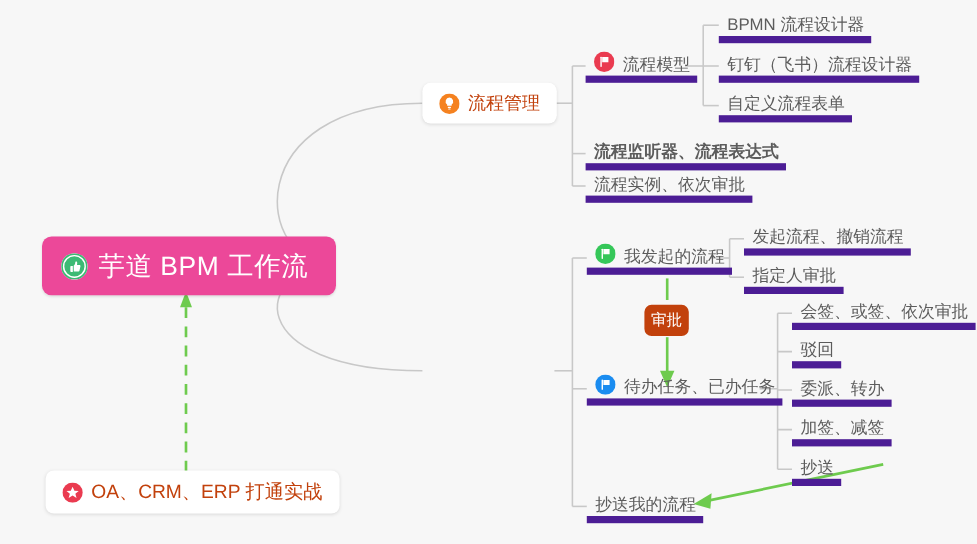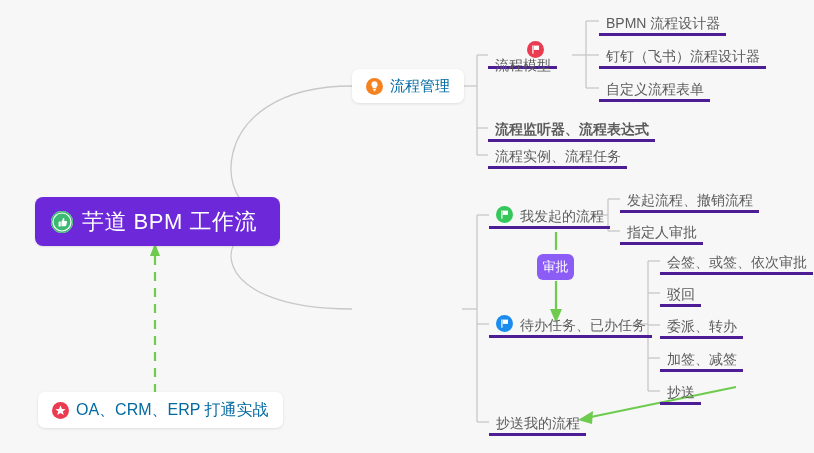--- a/index.html
+++ b/index.html
@@ -31,44 +31,44 @@
     display: flex;
     align-items: center;
     white-space: nowrap;
     color: #555;
   }
 
   
   .root {
     left: 35px; top: 197px;
     width: 245px; height: 49px;
-    background: #6d28d9;
+    background: #ec4899;
     border-radius: 8px;
     padding: 0 16px;
     box-shadow: 0 1px 2px rgba(0,0,0,0.10);
   }
   .root .label {
     color: #ffffff;
     font-size: 22px;
     letter-spacing: 0.5px;
   }
 
   
   .card {
     background: #ffffff;
     border-radius: 7px;
     box-shadow: 0 1px 3px rgba(0,0,0,0.10);
     padding: 0 14px;
     height: 34px;
   }
-  .card .label { font-size: 15px; color: #0369a1; }
+  .card .label { font-size: 15px; color: #c2410c; }
 
   
   .leaf {
-    border-bottom: 3px solid #4c1d95;
+    border-bottom: 6px solid #4c1d95;
     height: 28px;
     padding: 0 6px 0 7px;
     align-items: flex-end;
     padding-bottom: 3px;
   }
   .leaf .label { font-size: 14px; color: #5c5c5c; line-height: 1; }
 
   
   .ic {
     flex: 0 0 auto;
@@ -79,21 +79,21 @@
     position: relative;
   }
   .ic.big { width: 22px; height: 22px; margin-right: 9px; }
   .ic svg { position: absolute; left: 0; top: 0; }
 
   
   .badge {
     position: absolute;
     left: 537px; top: 254px;
     width: 37px; height: 26px;
-    background: #8b5cf6;
+    background: #c2410c;
     border-radius: 6px;
     display: flex; align-items: center; justify-content: center;
   }
   .badge span { color:#fff; font-size: 13px; }
 </style>
 </head>
 <body>
 
 <div id="canvas">
 
@@ -184,21 +184,21 @@
       <svg width="17" height="17" viewBox="0 0 17 17">
         <circle cx="8.5" cy="8.5" r="8.5" fill="#f58220"></circle>
         <path d="M8.5,3.3 a3.2,3.2 0 0 1 1.9,5.75 v1.15 h-3.8 V9.05 A3.2,3.2 0 0 1 8.5,3.3 z" fill="#ffffff"></path>
         <rect x="7.1" y="10.9" width="2.8" height="1.05" rx="0.5" fill="#ffffff"></rect>
         <rect x="7.5" y="12.35" width="2" height="1" rx="0.5" fill="#ffffff"></rect>
       </svg>
     </span>
     <span class="label">流程管理</span>
   </div>
 
-  <div class="node leaf" style="left:488px; top:41px;flex-direction:column;">
+  <div class="node leaf" style="left:488px; top:41px;">
     <span class="ic">
       <svg width="17" height="17" viewBox="0 0 17 17">
         <circle cx="8.5" cy="8.5" r="8.5" fill="#ea3b50"></circle>
         <rect x="5.3" y="4.2" width="1.2" height="8.6" rx="0.5" fill="#ffffff"></rect>
         <path d="M6.8,4.6 h5.2 v4.3 H6.8 z" fill="#ffffff"></path>
       </svg>
     </span>
     <span class="label">流程模型</span>
   </div>
 
@@ -209,21 +209,21 @@
     <span class="label">钉钉（飞书）流程设计器</span>
   </div>
   <div class="node leaf" style="left:599px; top:74px;">
     <span class="label">自定义流程表单</span>
   </div>
 
   <div class="node leaf" style="left:488px; top:114px;font-weight:bold;">
     <span class="label">流程监听器、流程表达式</span>
   </div>
   <div class="node leaf" style="left:488px; top:141px;">
-    <span class="label">流程实例、流程任务</span>
+    <span class="label">流程实例、依次审批</span>
   </div>
 
 
   <div class="node leaf" style="left:489px; top:201px;">
     <span class="ic">
       <svg width="17" height="17" viewBox="0 0 17 17">
         <circle cx="8.5" cy="8.5" r="8.5" fill="#35c759"></circle>
         <rect x="5.3" y="4.2" width="1.2" height="8.6" rx="0.5" fill="#ffffff"></rect>
         <path d="M6.8,4.6 h5.2 v4.3 H6.8 z" fill="#ffffff"></path>
       </svg>

